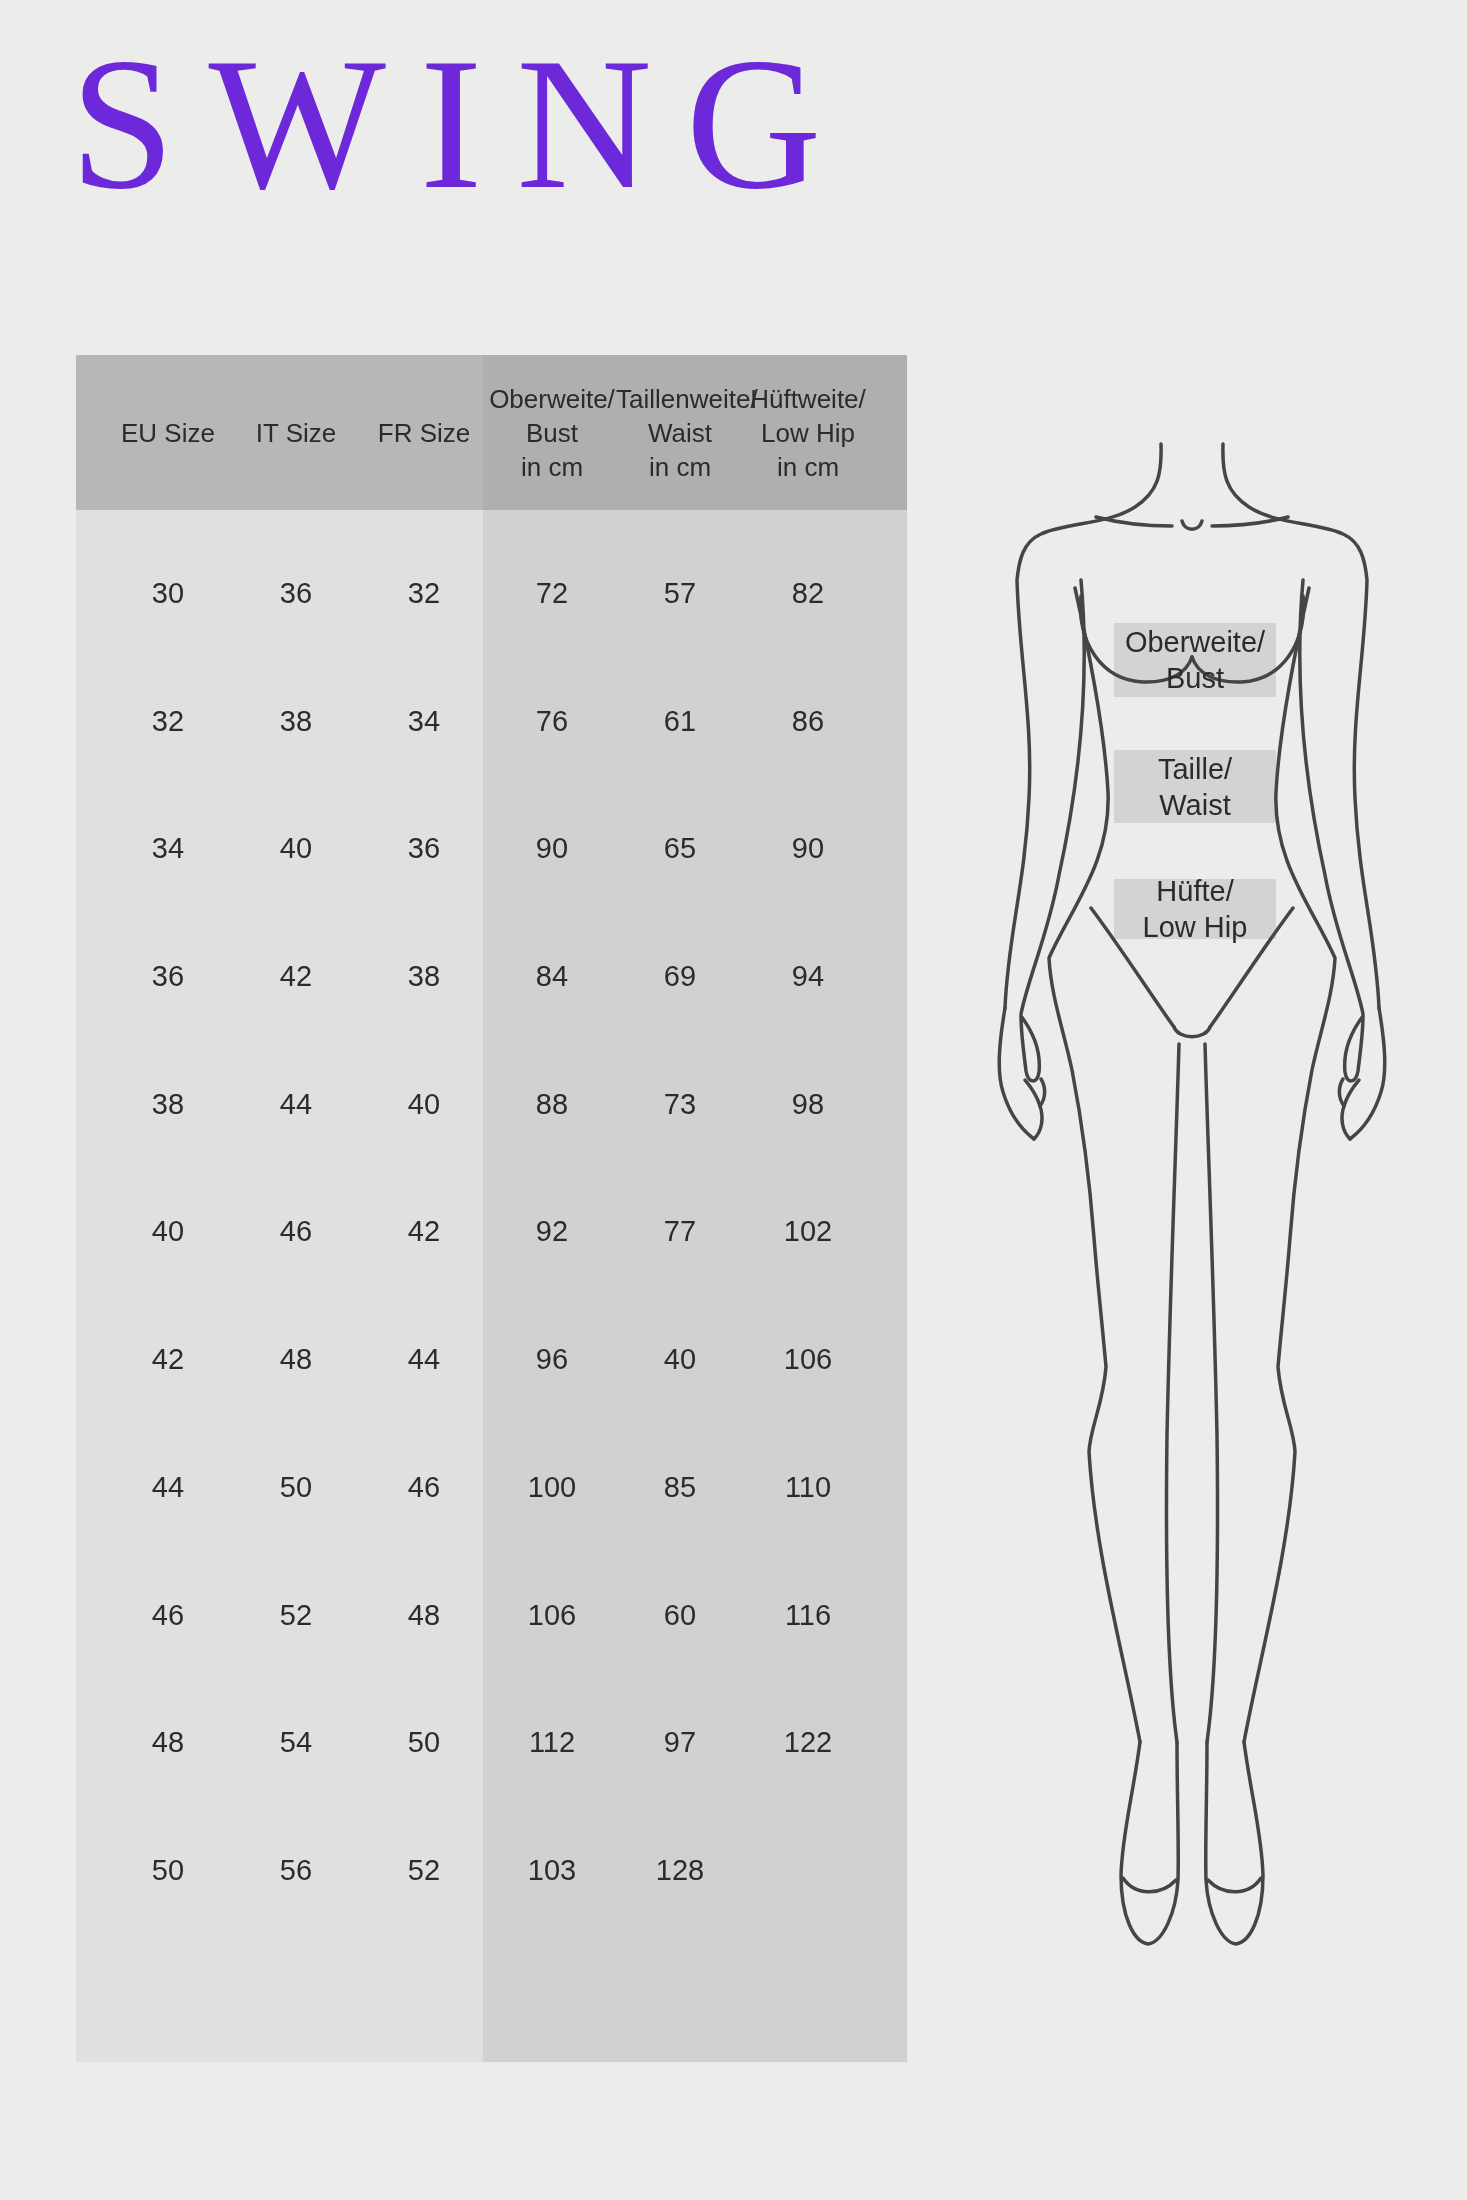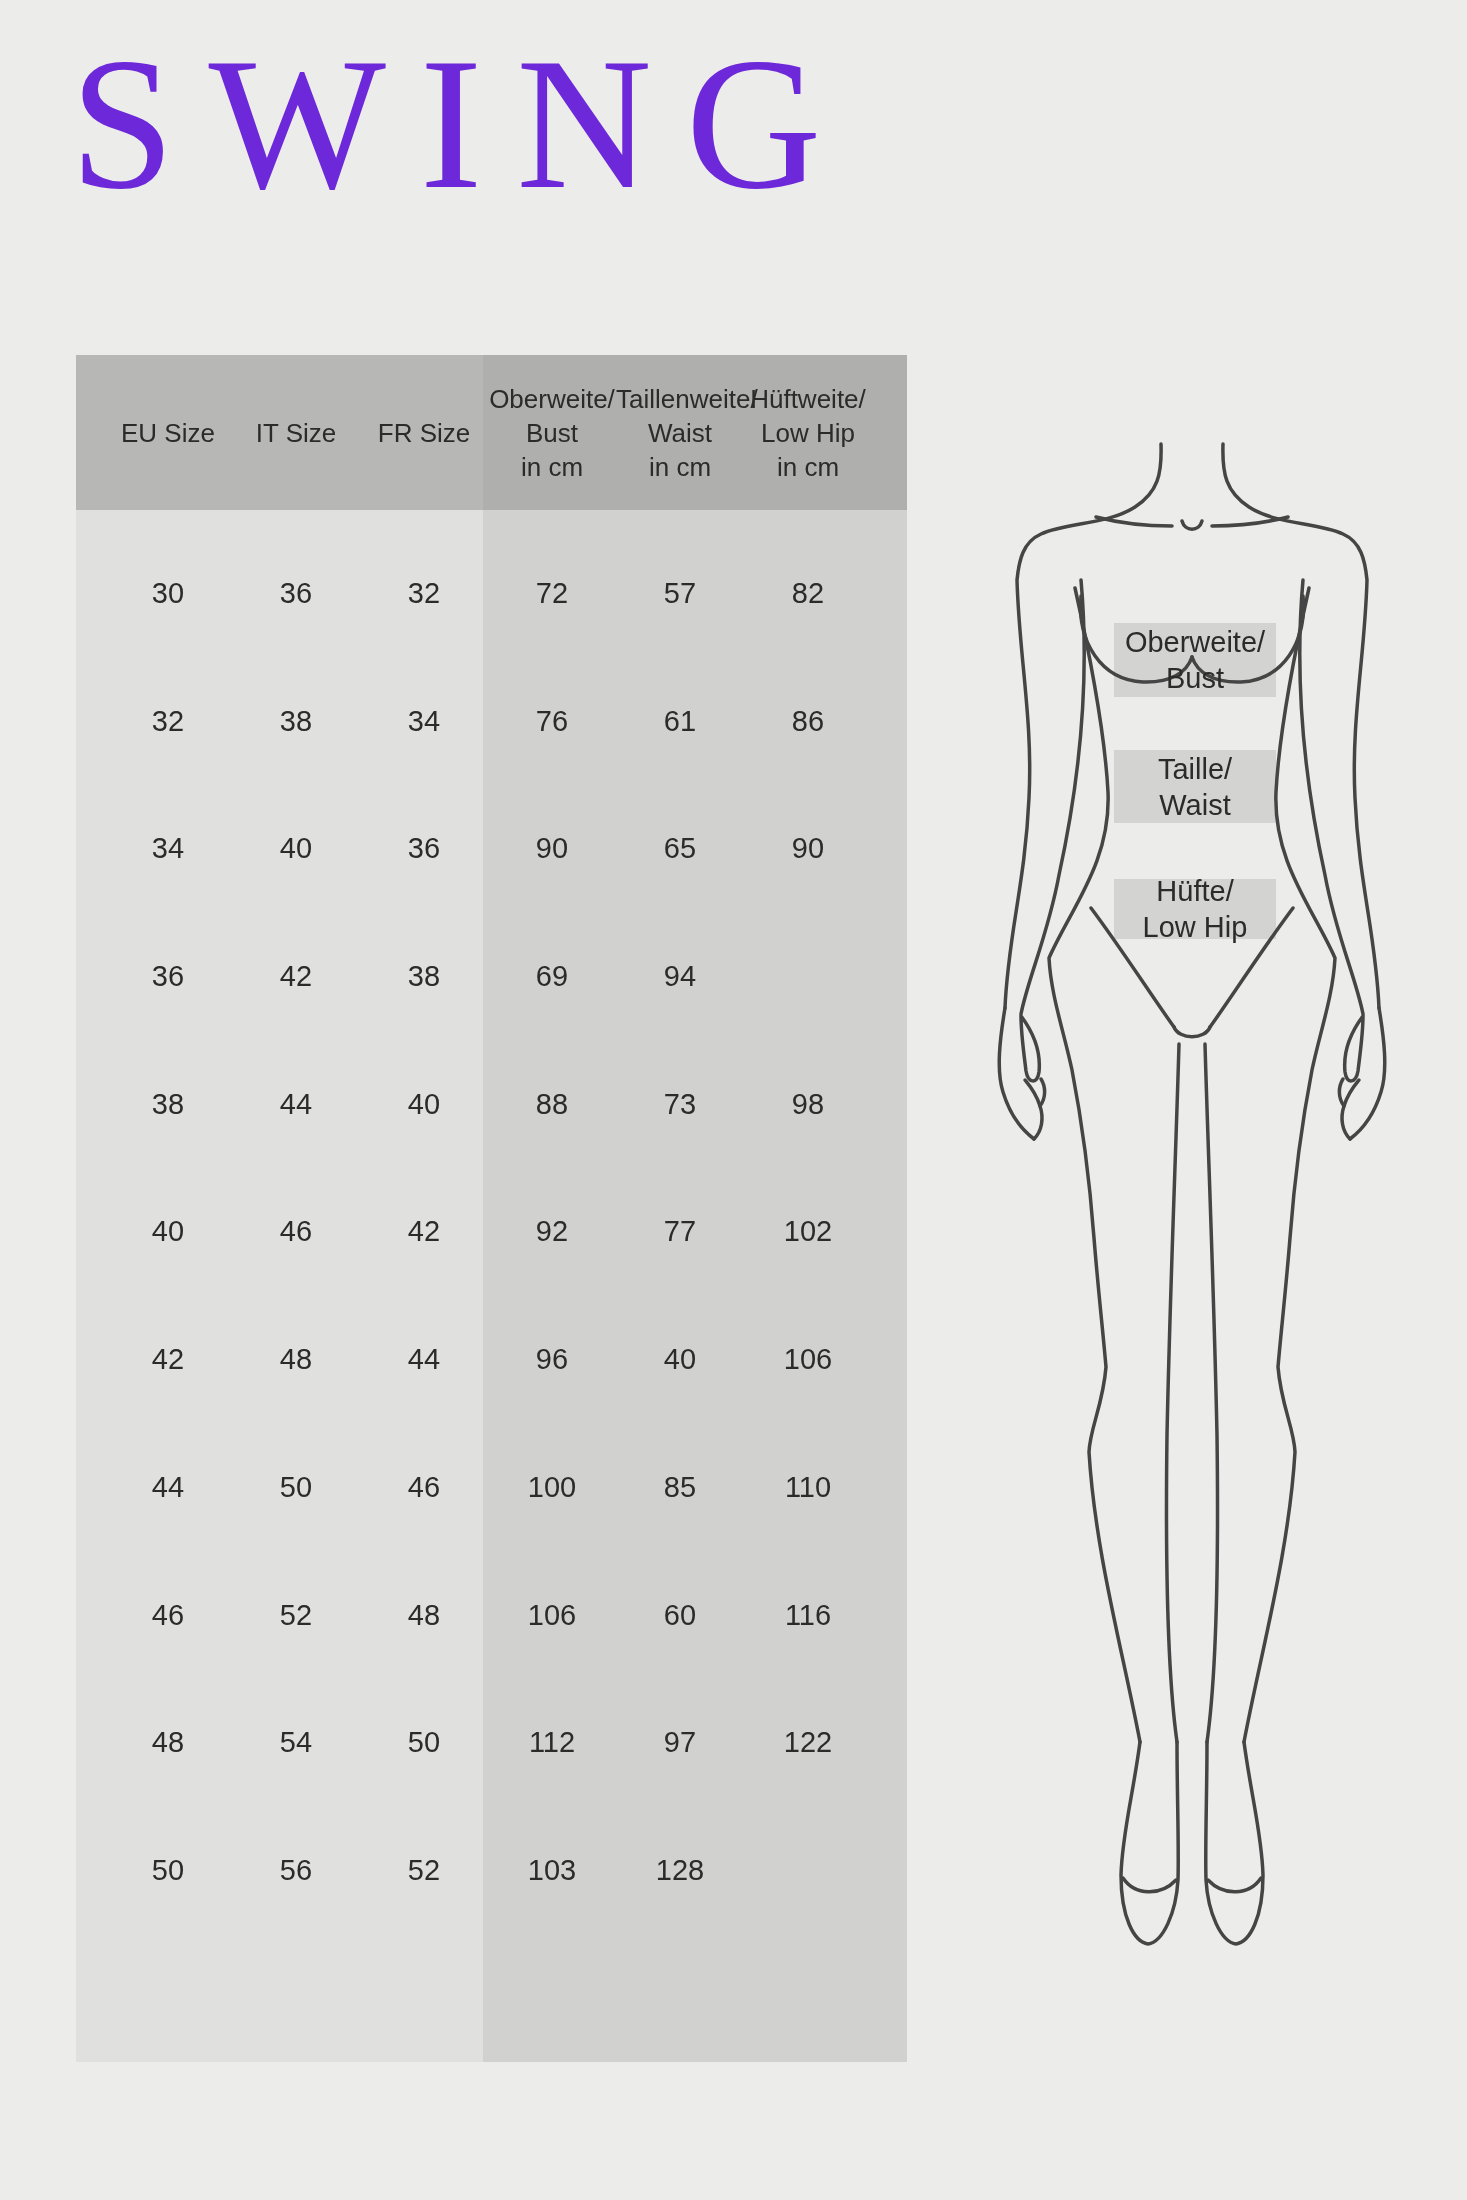--- a/index.html
+++ b/index.html
@@ -107,20 +107,21 @@
           <span class="tcell">40</span>
           <span class="tcell">36</span>
           <span class="tcell">90</span>
           <span class="tcell">65</span>
           <span class="tcell">90</span>
         </div>
         <div class="trow">
           <span class="tcell">36</span>
           <span class="tcell">42</span>
           <span class="tcell">38</span>
+          <span class="tcell">84</span>
           <span class="tcell">69</span>
           <span class="tcell">94</span>
         </div>
         <div class="trow">
           <span class="tcell">38</span>
           <span class="tcell">44</span>
           <span class="tcell">40</span>
           <span class="tcell">88</span>
           <span class="tcell">73</span>
           <span class="tcell">98</span>

